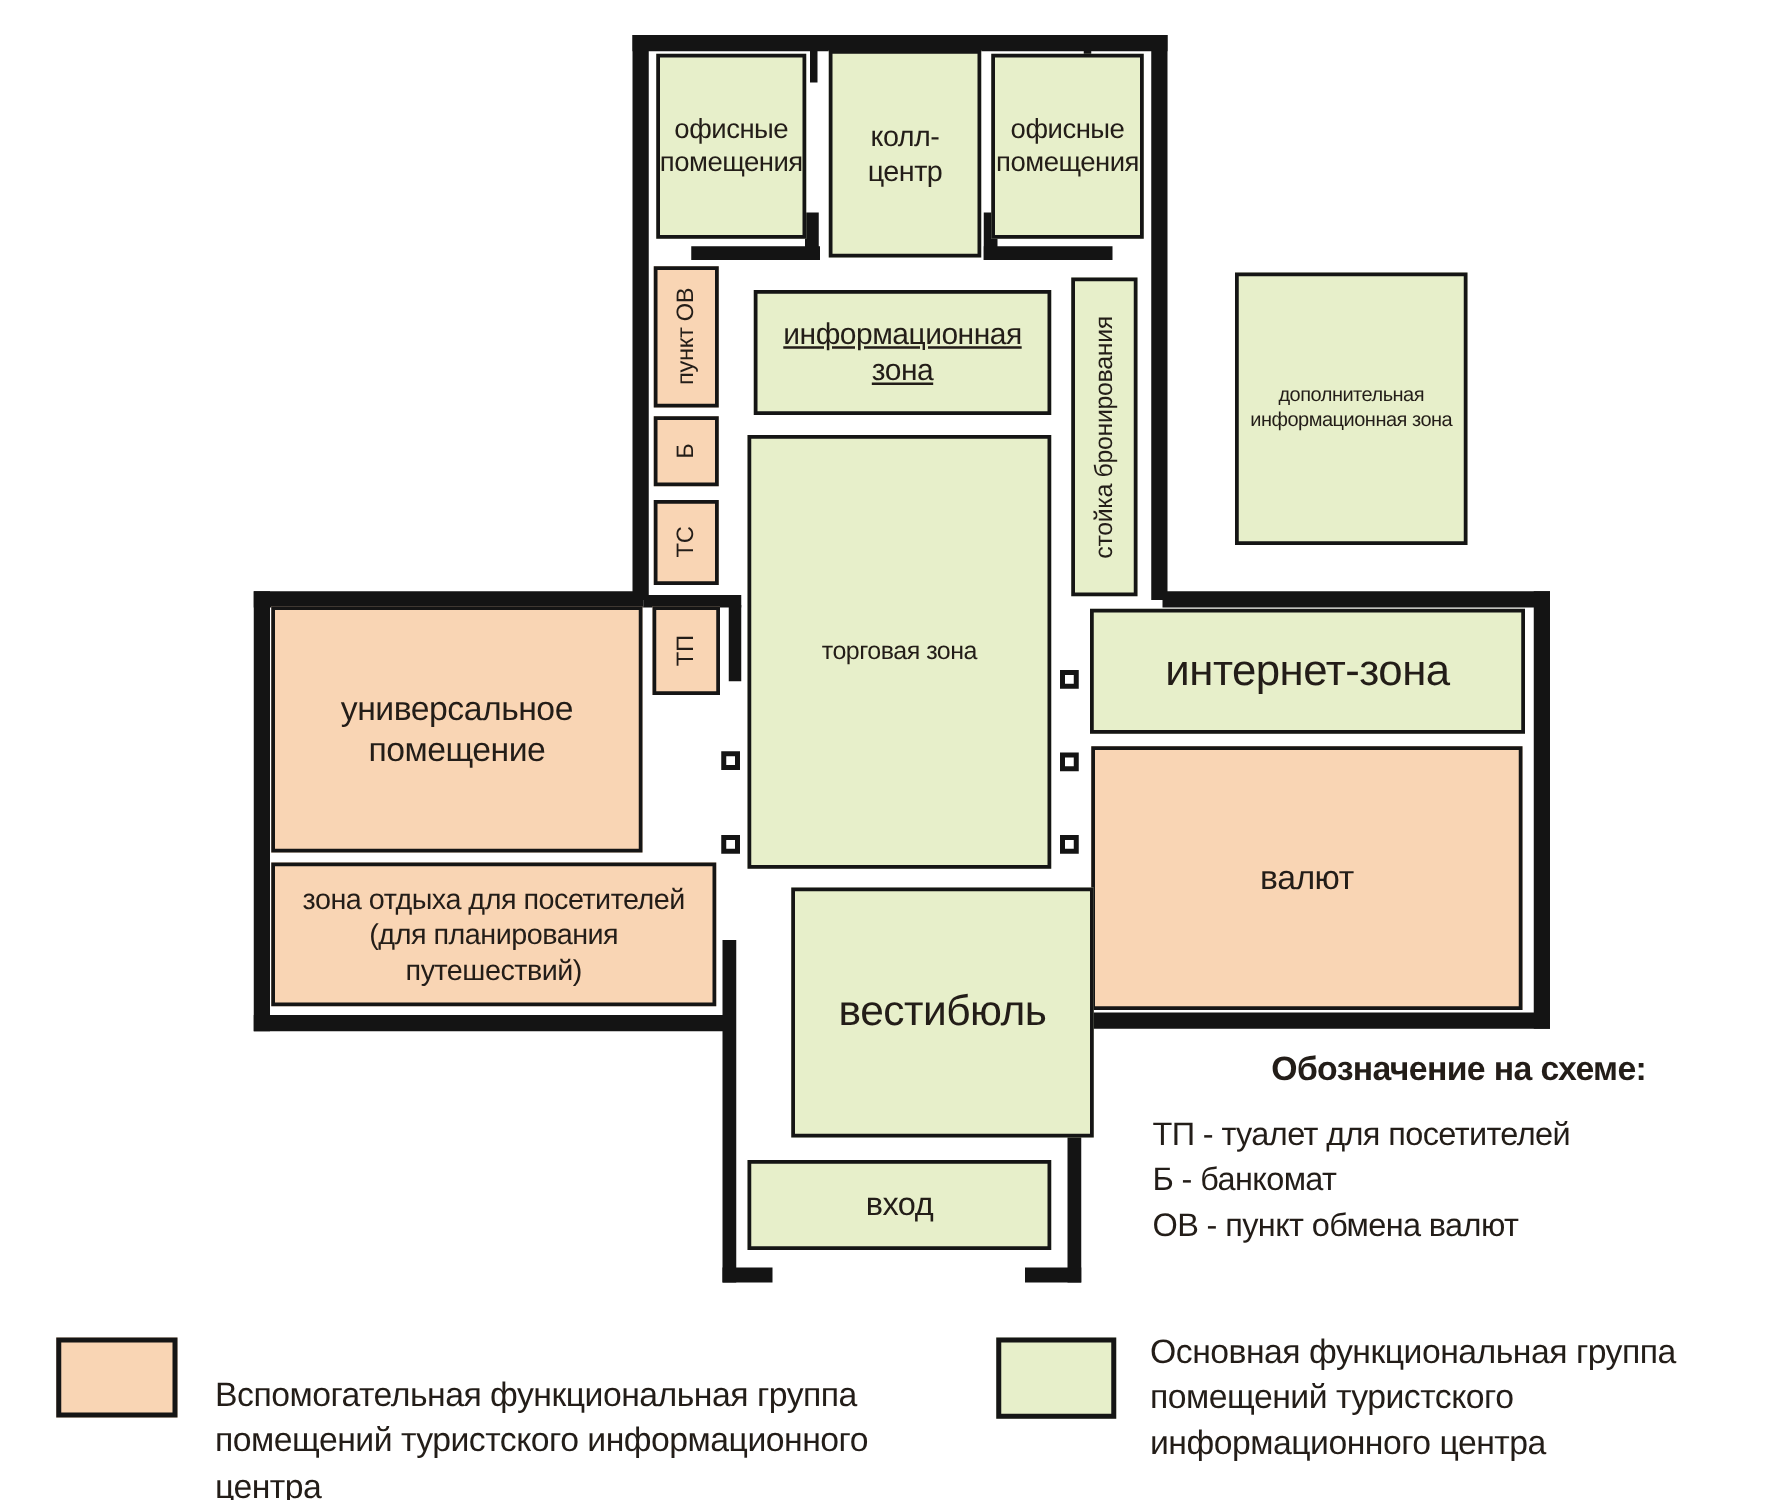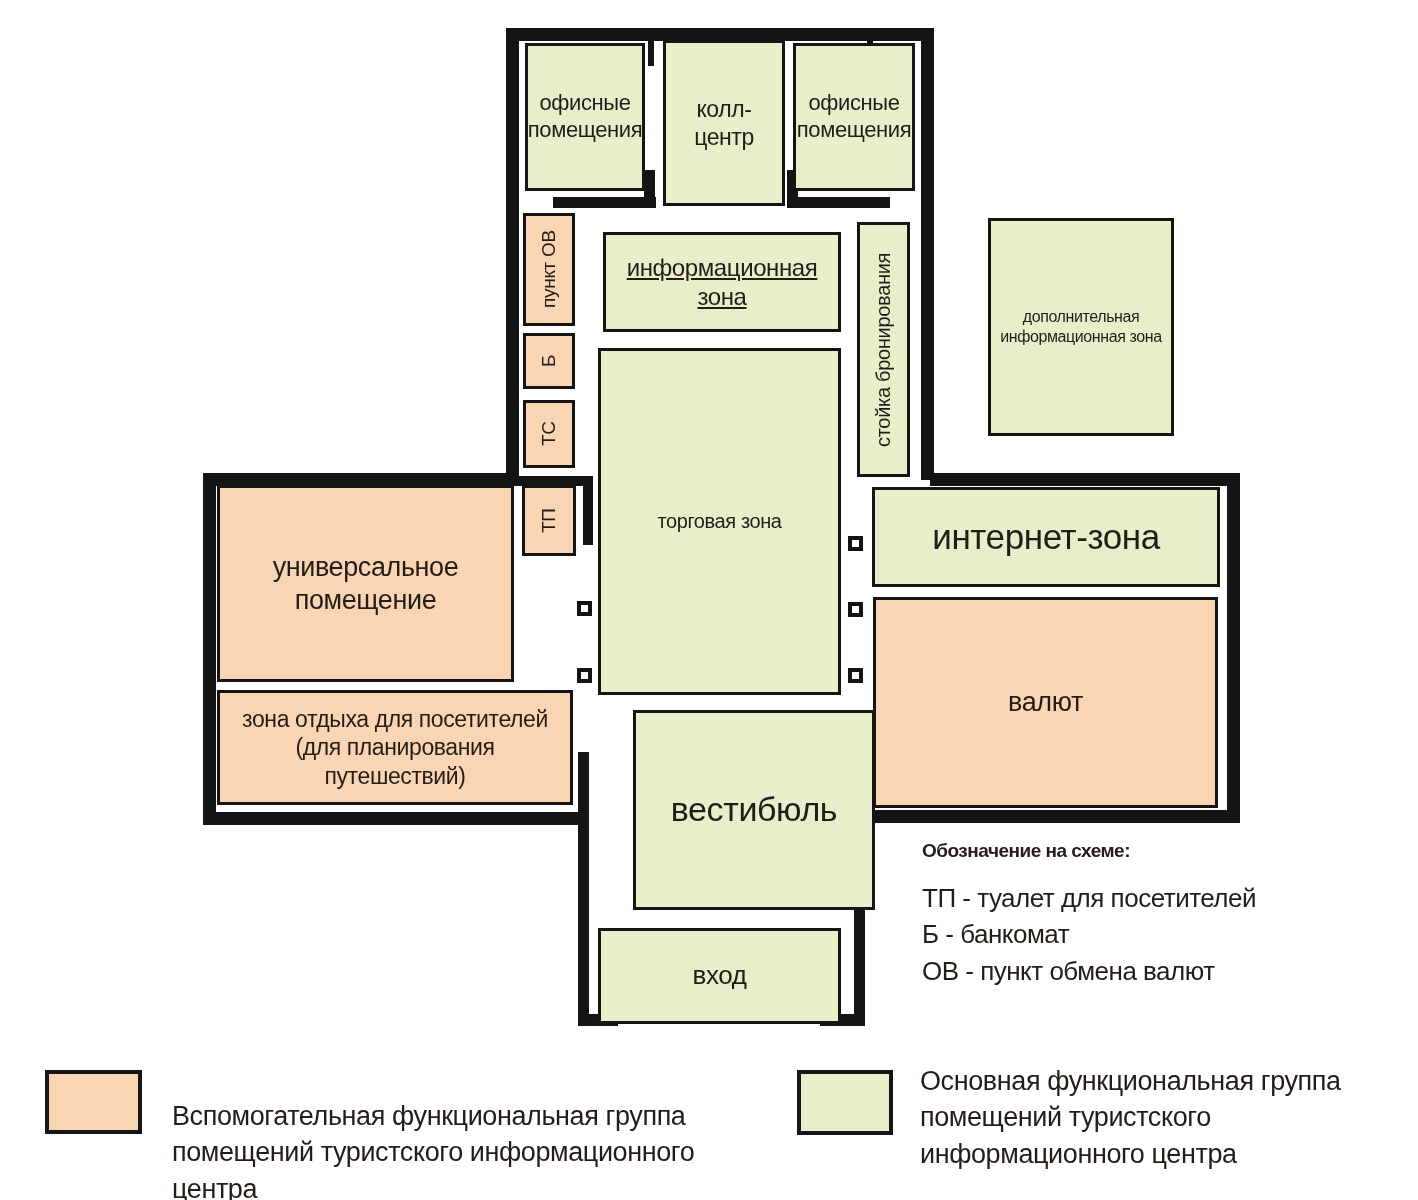--- a/index.html
+++ b/index.html
@@ -17,21 +17,21 @@
   .s{background:var(--aux-fill,#f9d5b4);}
   .vert{
     writing-mode:vertical-rl;transform:rotate(180deg);
     letter-spacing:-0.3px;padding:2px;
   }
   .door{
     position:absolute;width:15px;height:15px;box-sizing:border-box;
     border:4px solid #141414;background:#ffffff;
   }
   .legend{position:absolute;left:922px;top:840px;width:490px;}
-  .legend-title{font-size:19px;font-weight:bold;letter-spacing:-0.5px;margin-bottom:18px;}
+  .legend-title{font-size:27px;font-weight:bold;letter-spacing:-0.5px;margin-bottom:18px;text-align:center;}
   .legend-item{font-size:26px;letter-spacing:-0.5px;line-height:1.4;}
   .cap-swatch{position:absolute;box-sizing:border-box;border:4px solid #151515;}
   .cap-text{position:absolute;font-size:27px;letter-spacing:-0.4px;line-height:1.35;}
 </style>
 </head>
 <body>
 
 <div class="canvas">
 
   <div class="wall" style="left:506px;top:28px;width:428px;height:13px;"></div>
@@ -80,21 +80,21 @@
 
   <div class="room g" style="left:598px;top:348px;width:243px;height:347px;font-size:20px;">торговая зона</div>
 
   <div class="room s" style="left:217px;top:485px;width:297px;height:197px;font-size:27px;">универсальное помещение</div>
   <div class="room s" style="left:217px;top:690px;width:356px;height:115px;font-size:23px;">зона отдыха для посетителей (для планирования путешествий)</div>
 
   <div class="room g" style="left:872px;top:487px;width:348px;height:100px;font-size:35px;">интернет-зона</div>
   <div class="room s" style="left:873px;top:597px;width:345px;height:211px;font-size:27px;">валют</div>
 
   <div class="room g" style="left:597px;top:710px;width:242px;height:200px;font-size:34px;margin-left:36px;">вестибюль</div>
-  <div class="room g" style="left:598px;top:928px;width:243px;height:96px;font-size:26px;">вход</div>
+  <div class="room g" style="left:598px;top:928px;width:243px;height:72px;font-size:26px;">вход</div>
 
   <div class="legend">
     <div class="legend-title">Обозначение на схеме:</div>
     <div class="legend-item">ТП - туалет для посетителей</div>
     <div class="legend-item">Б - банкомат</div>
     <div class="legend-item">ОВ - пункт обмена валют</div>
   </div>
 
   <div class="cap-swatch s" style="left:45px;top:1070px;width:97px;height:64px;"></div>
   <div class="cap-text" style="left:172px;top:1098px;width:560px;">Вспомогательная функциональная группа помещений туристского информационного центра</div>

